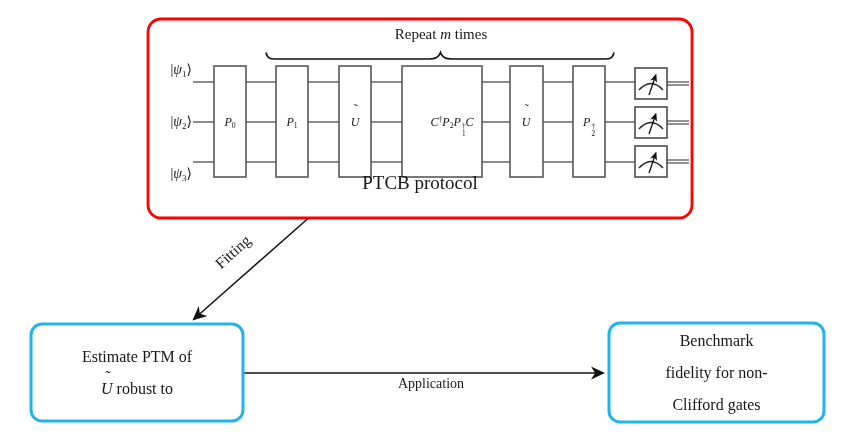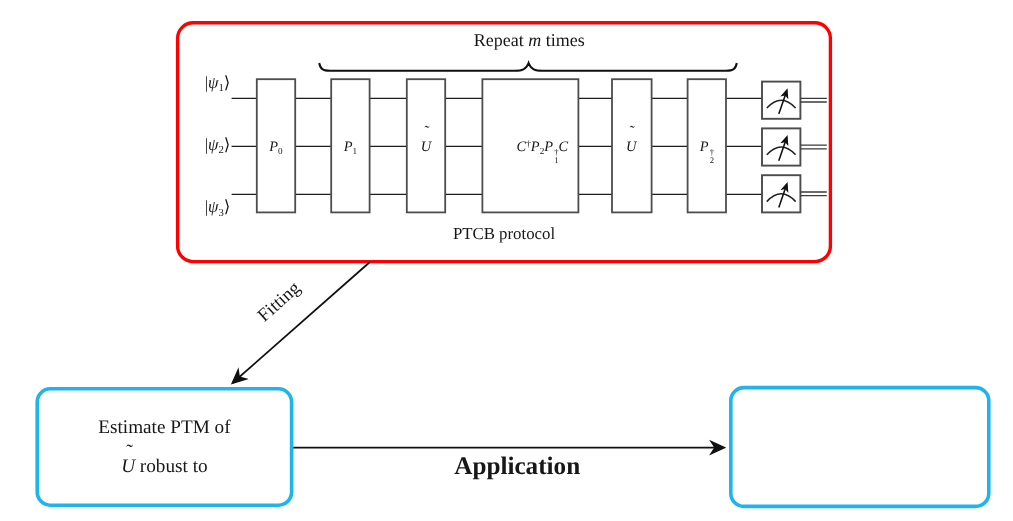--- a/index.html
+++ b/index.html
@@ -32,24 +32,24 @@
   .stack { display:inline-flex; flex-direction:column; align-items:center;
            font-size:0.6em; line-height:1.0; vertical-align:-0.45em; margin-left:1px; }
   .twrap { position:relative; display:inline-block; }
   .tilde { position:absolute; left:50%; top:-0.52em; transform:translateX(-28%);
            font-size:1.05em; line-height:1; font-style:normal; }
 
   .repeat-label { left:356px; top:26px; width:170px; font-size:15px; }
   .qubit-label  { left:152px; width:40px; height:20px; line-height:20px;
                   text-align:right; font-size:14px; }
   .gate-label   { top:110px; height:24px; line-height:24px; font-size:12px; }
-  .ptcb-title   { left:320px; top:188px; width:200px; font-size:14px; }
+  .ptcb-title   { left:320px; top:172px; width:200px; font-size:19px; }
   .fitting-label { left:233px; top:252px; font-size:15.5px;
                    transform:translate(-50%,-50%) rotate(-42deg); }
-  .application-label { left:360px; top:376px; width:142px; font-size:21px;font-weight:bold; }
+  .application-label { left:360px; top:376px; width:142px; font-size:14px; }
   .boxtext { position:absolute; display:flex; flex-direction:column;
              justify-content:center; align-items:center;
              font-size:16px; line-height:22px; text-align:left;gap:10px; }
   .estimate-text  { left:31px;  top:324px; width:212px; height:97px; }
   .benchmark-text { left:609px; top:323px; width:215px; height:99px; }
 </style>
 </head>
 <body>
 
 <div class="canvas">
@@ -144,14 +144,19 @@
   <div class="txt ctr ptcb-title">PTCB protocol</div>
 
   <div class="txt fitting-label">Fitting</div>
   <div class="txt ctr application-label">Application</div>
 
   <div class="boxtext estimate-text">
     <div>Estimate PTM of</div>
     <div><span class="twrap"><i>U</i><span class="tilde">˜</span></span><span> robust to</span></div>
   </div>
 
+  <div class="boxtext benchmark-text">
+    <div>Benchmark</div>
+    <div>fidelity for non-</div>
+    <div>Clifford gates</div>
+  </div>
 
 </div>
 
 </body></html>

